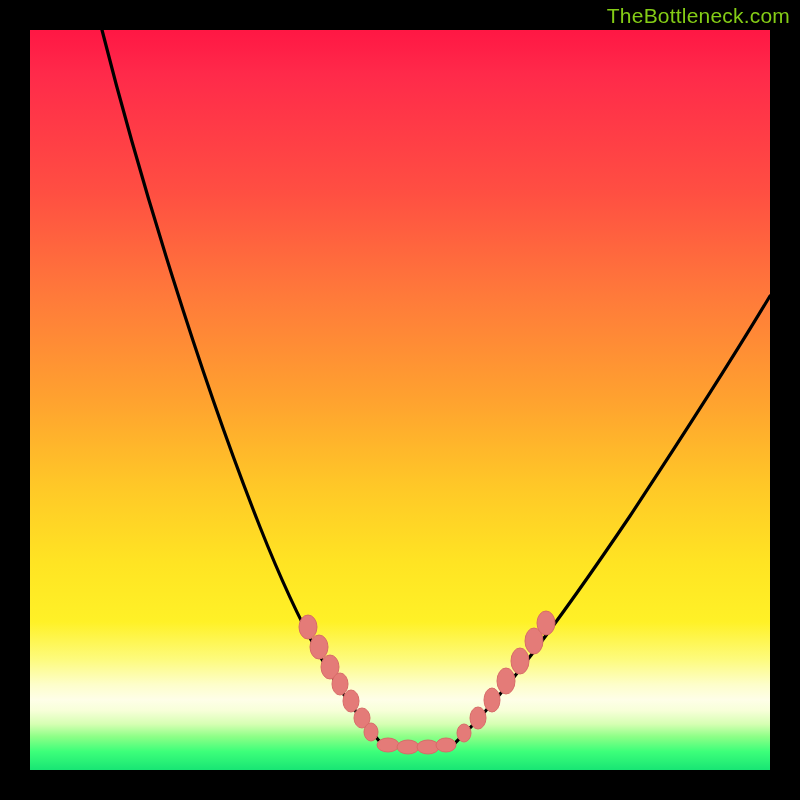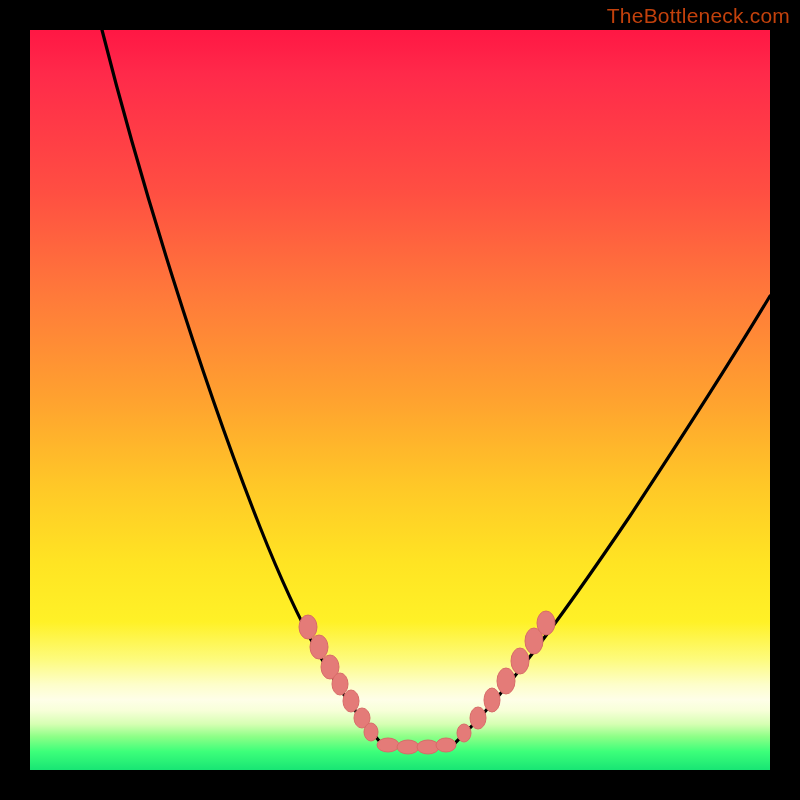--- a/index.html
+++ b/index.html
@@ -49,21 +49,21 @@
     left: 0;
     top: 0;
     width: 740px;
     height: 740px;
     overflow: visible;
   }
   .watermark {
     position: absolute;
     top: 4px;
     right: 10px;
-    color: #c2410c;
+    color: #84cc16;
     font-size: 21px;
     letter-spacing: 0.2px;
     font-weight: 500;
     user-select: none;
   }
 </style>
 </head>
 <body>
 
 <div class="frame">

